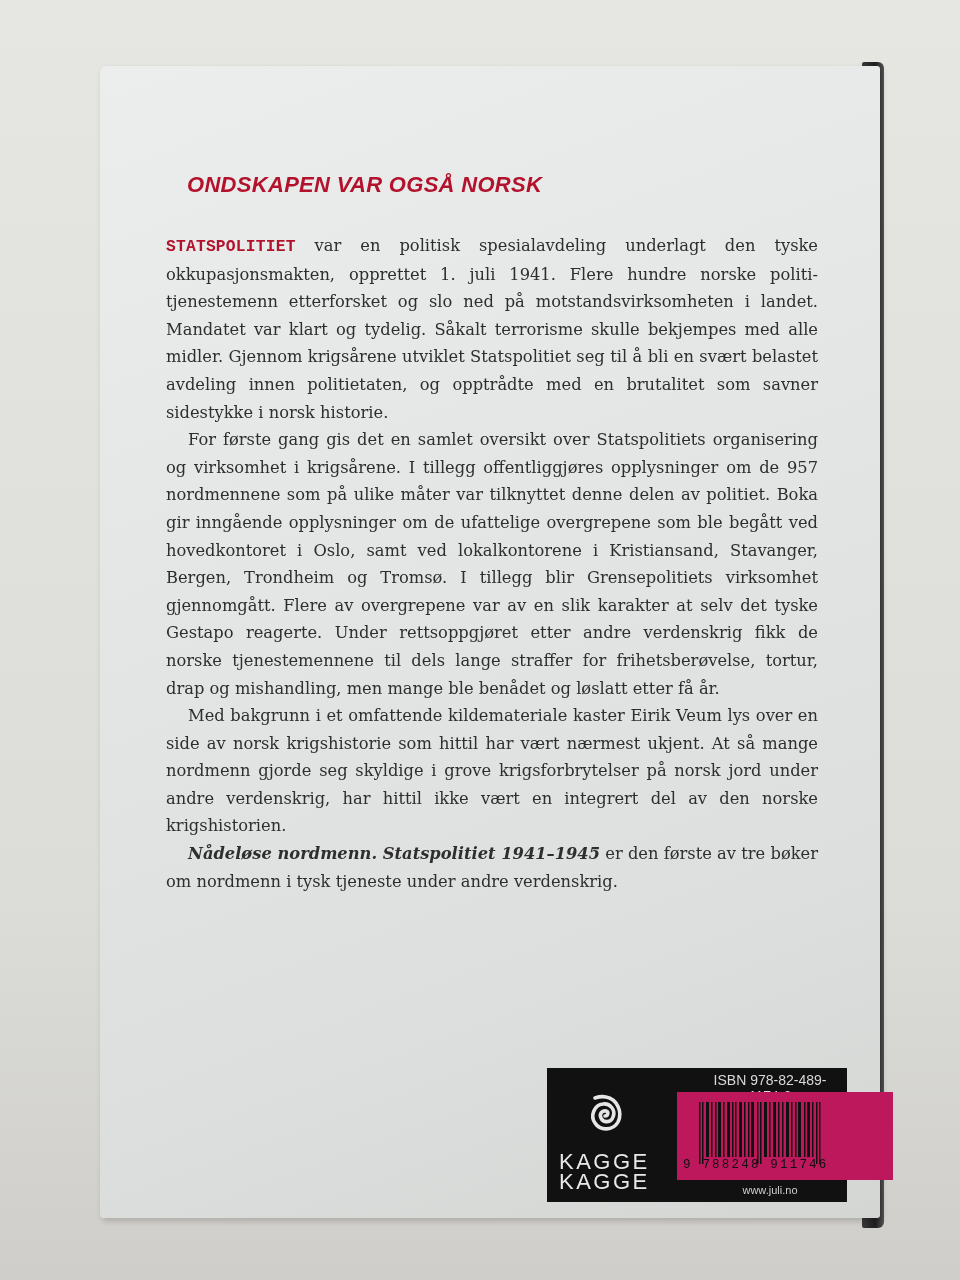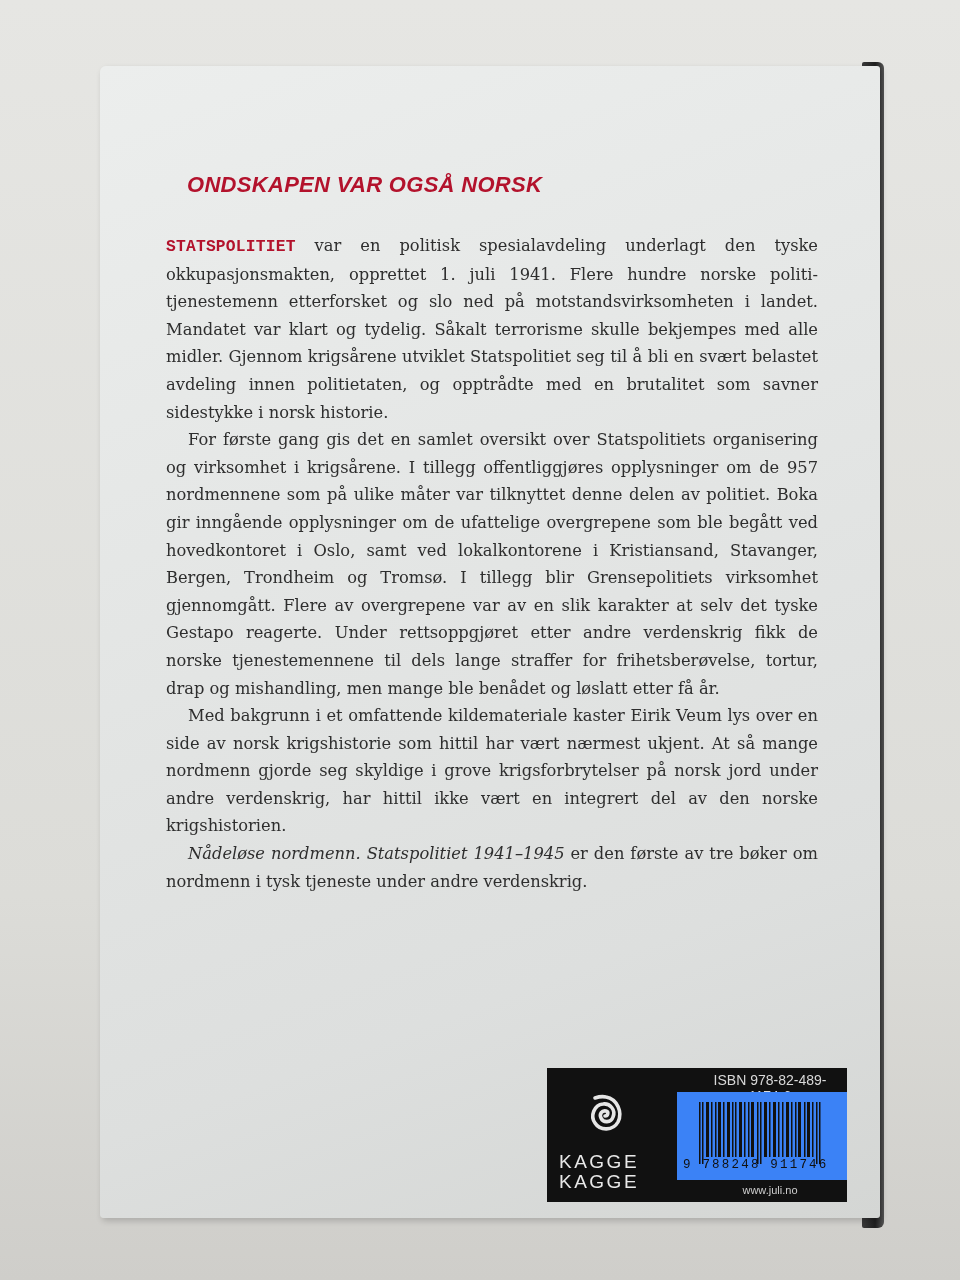--- a/index.html
+++ b/index.html
@@ -28,38 +28,39 @@
       position: absolute; left: 166px; top: 232px; width: 652px;
       font-family: "DejaVu Serif", serif; font-size: 16.3px; line-height: 27.6px;
       color: #2e2e2e; text-align: justify;
     }
     .blurb p { margin: 0; }
     .blurb p.indent { text-indent: 22px; }
     .lead-word {
       font-family: Liberation Mono, monospace; font-weight: bold; color: #b3122c;
       letter-spacing: 0.2px;
     }
-    .ital { font-style: italic; }
+    .ital { font-style: italic; font-weight: bold; }
     .publisher-box {
       position: absolute; left: 547px; top: 1068px; width: 300px; height: 134px;
       background: #111;
     }
     .logo-spiral { position: absolute; left: 36px; top: 18px; width: 44px; height: 58px; }
     .logo-name {
       position: absolute; left: 12px; top: 84px; width: 100px;
-      font-family: "Liberation Sans", sans-serif; font-size: 19px; line-height: 20px;
+      font-family: "Liberation Sans", sans-serif; font-size: 22px; line-height: 20px;
       letter-spacing: 2.5px; color: #e8e8e8;
     }
     .isbn {
       position: absolute; left: 150px; top: 4px; width: 146px; text-align: center;
       font-family: "Liberation Sans", sans-serif; font-size: 14px; color: #d9d9d9;
     }
     .barcode-panel {
       position: absolute; left: 130px; top: 24px; width: 170px; height: 88px;
-      background: #3b82f6;
+      background: #be185d;
+      padding-left: 46px;
     }
     .barcode-bars { position: absolute; left: 14px; top: 10px; width: 140px; height: 62px; }
     .barcode-digits {
       position: absolute; left: 6px; top: 66px; width: 160px;
       font-family: "Liberation Mono", monospace; font-size: 12.5px; letter-spacing: 2.2px; color: #111;
     }
     .website {
       position: absolute; left: 150px; top: 116px; width: 146px; text-align: center;
       font-family: "Liberation Sans", sans-serif; font-size: 11px; color: #cfcfcf;
     }

